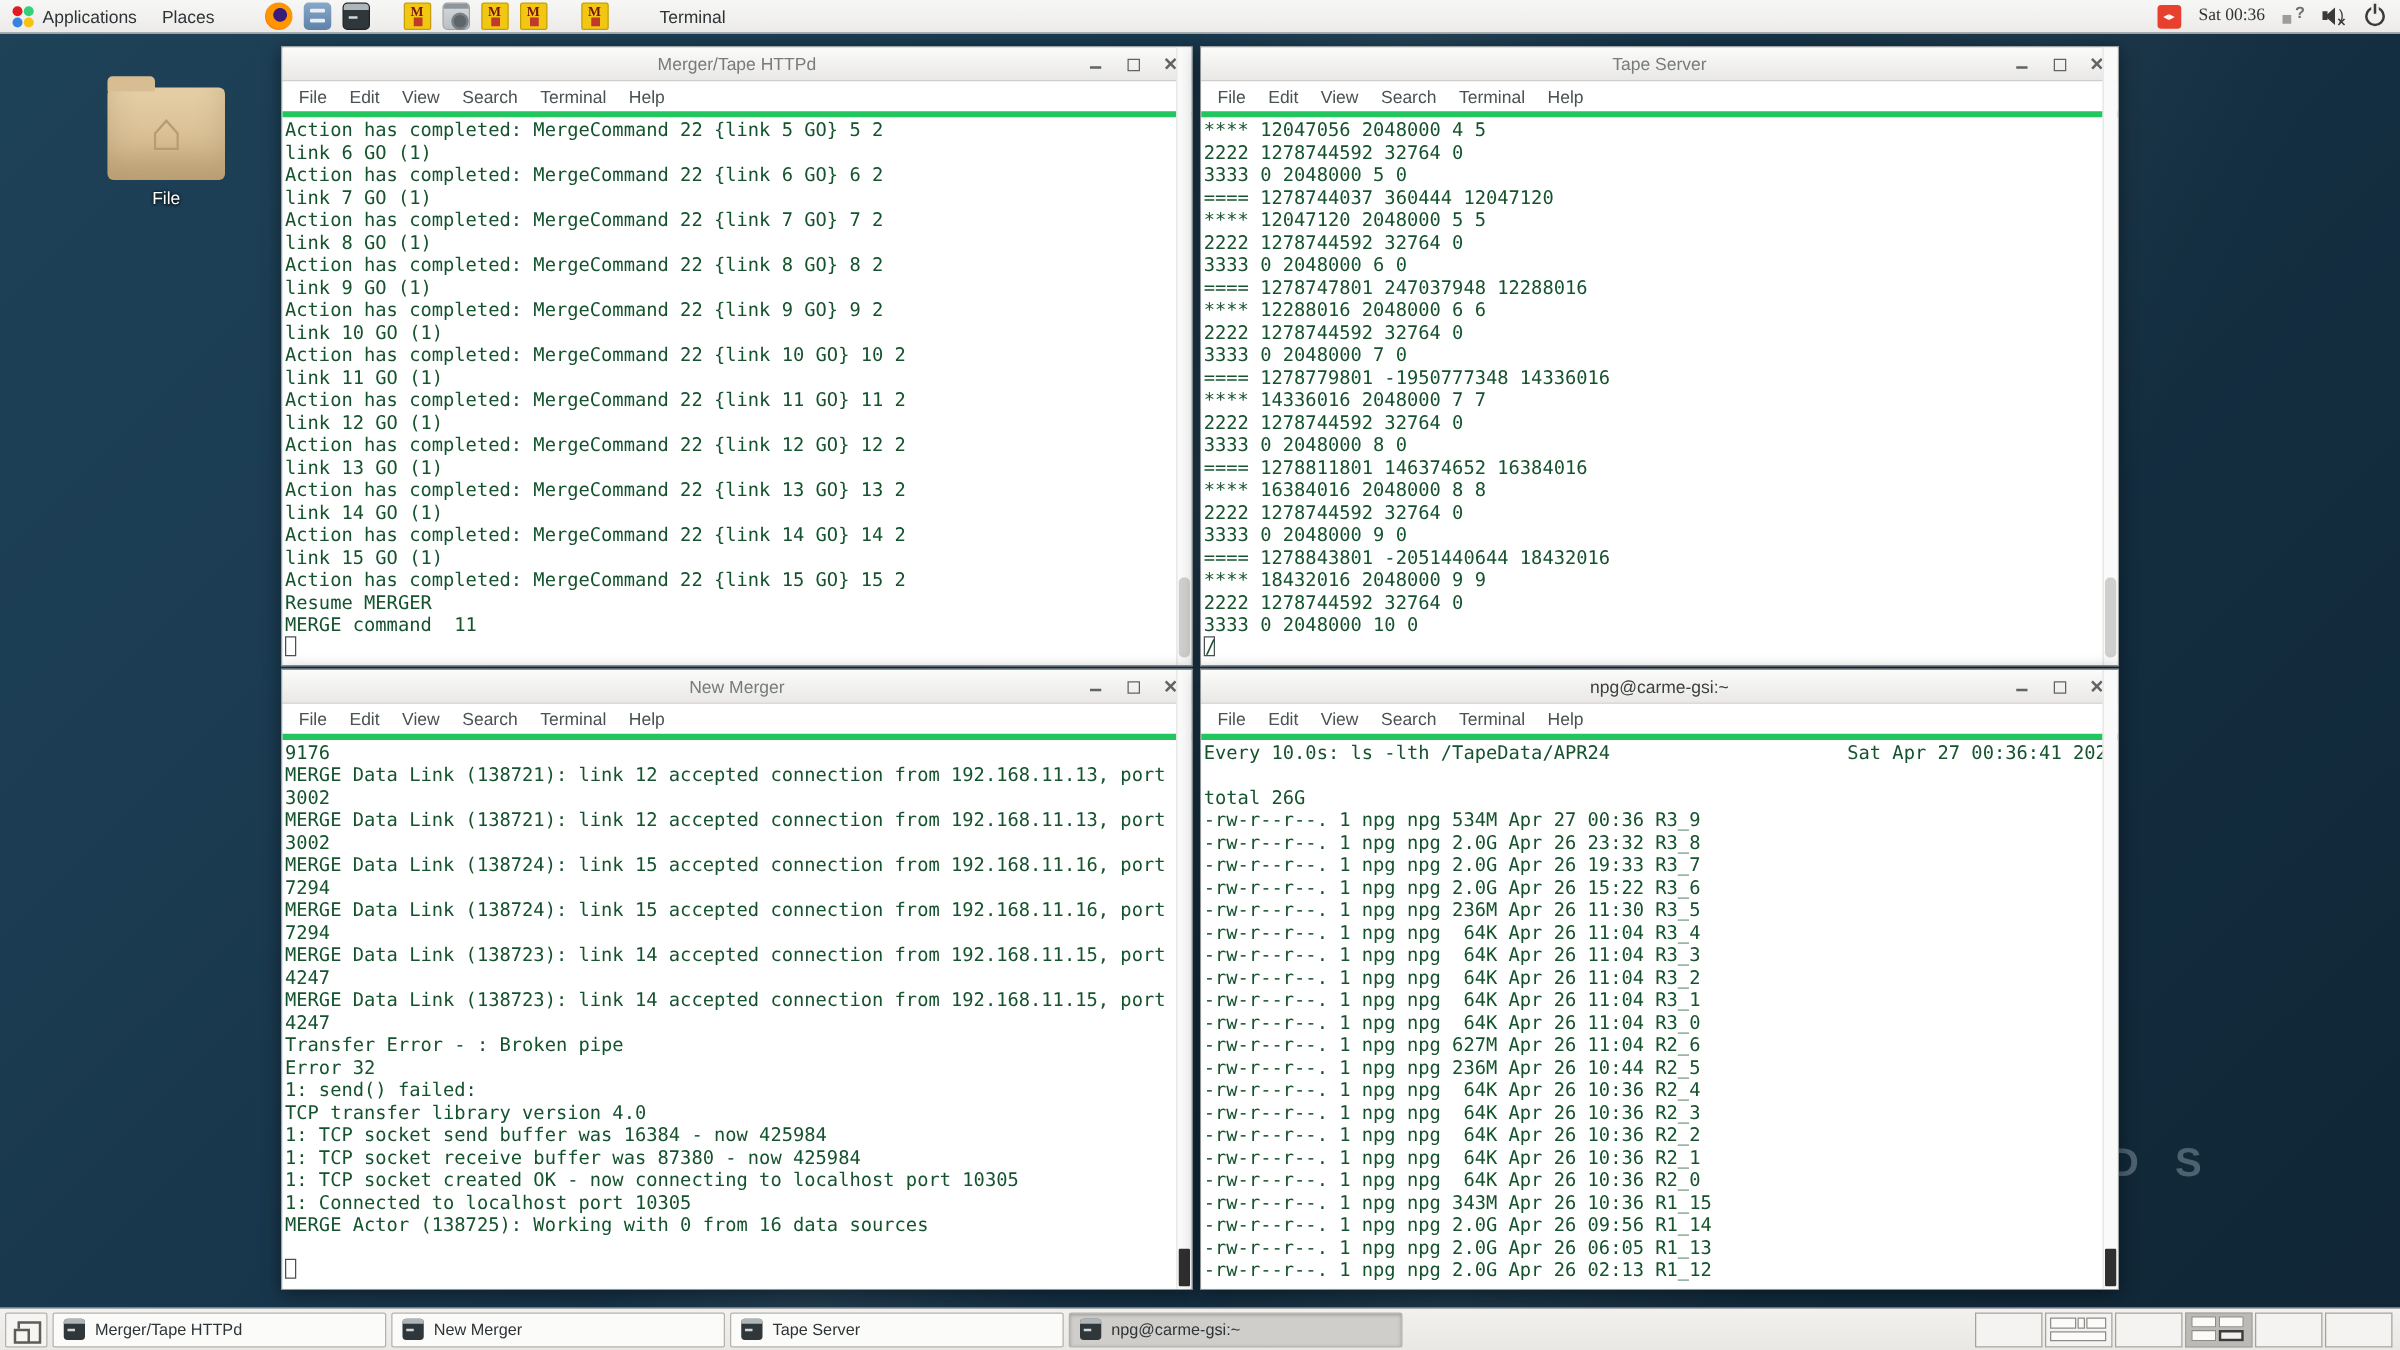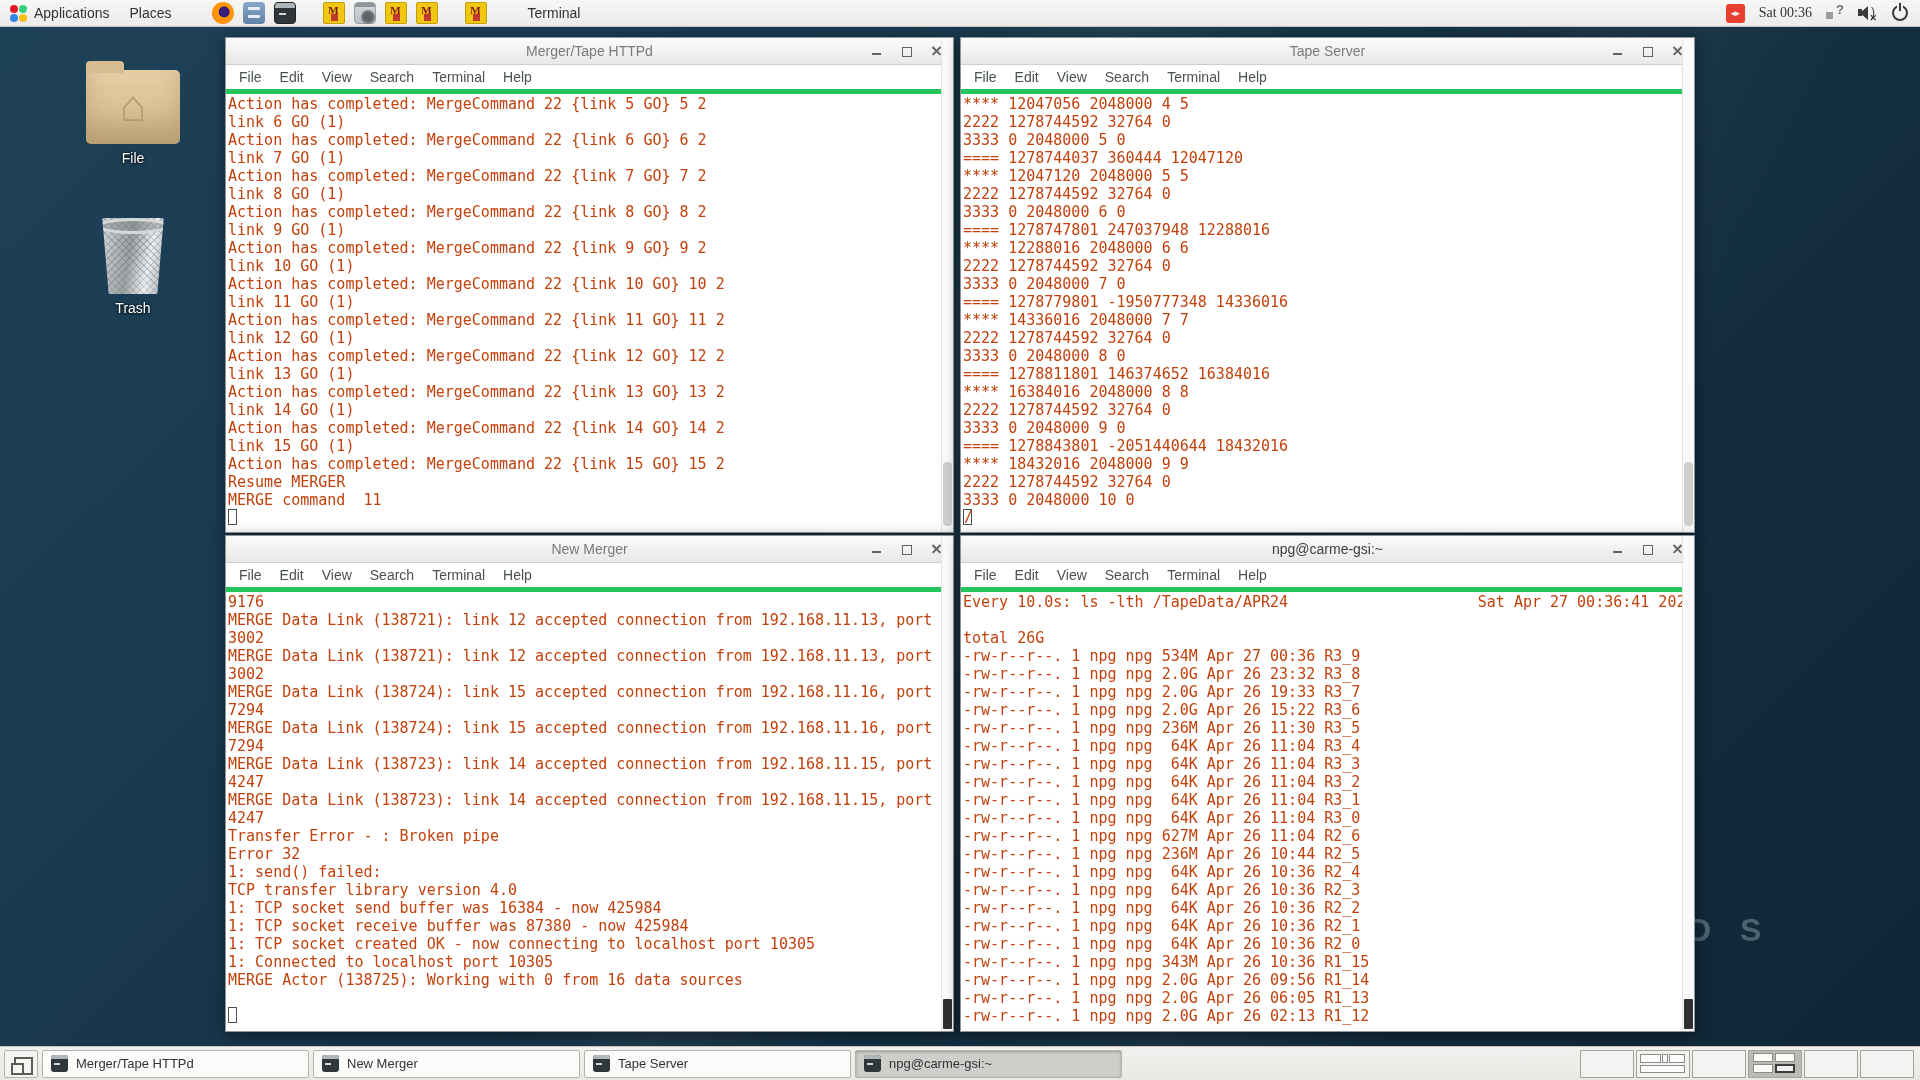--- a/index.html
+++ b/index.html
@@ -104,21 +104,21 @@
   .winbtns { position:absolute; right:10px; top:0; height:100%; display:flex; align-items:center; gap:17px; }
   .wbtn { width:13px; height:13px; position:relative; cursor:default; }
   .wbtn-min::before { content:""; position:absolute; left:2px; bottom:3px; width:9px; height:2px; background:#606462; }
   .wbtn-max::before { content:""; position:absolute; left:2px; top:2px; width:8px; height:8px; border:1.5px solid #606462; }
   .wbtn-close::before, .wbtn-close::after { content:""; position:absolute; left:1px; top:5.5px; width:11px; height:1.8px; background:#606462; }
   .wbtn-close::before { transform:rotate(45deg); } .wbtn-close::after { transform:rotate(-45deg); }
   .menubar { height:29px; flex:0 0 29px; background:#ffffff; border-bottom:5px solid #22c55e;
     display:flex; align-items:center; padding-left:4px; }
   .mi { font-size:14px; color:#4a5153; padding:0 9px; }
   .term { position:relative; flex:1; background:#fff; overflow:hidden; padding:1px 0 0 2px;
-    font-family:"DejaVu Sans Mono", monospace; font-size:15px; line-height:18px; color:#c2410c; white-space:pre; }
+    font-family:"DejaVu Sans Mono", monospace; font-size:15px; line-height:18px; color:#14532d; white-space:pre; }
   .tline { height:18px; }
   .cursor { display:inline-block; width:9px; height:16px; border:1px solid #4a5153; vertical-align:top;
     text-align:center; line-height:14px; }
   .vscroll { position:absolute; right:0; top:0; bottom:0; width:12px; background:#fafafa; border-left:1px solid #e3e3e1; }
   .vscroll .thumb { position:absolute; right:1px; width:9px; background:#cfcfcd; border-radius:4px; }
   .thumb-light { bottom:6px; height:64px; }
   .thumb-dark { bottom:2px; height:30px; background:#2f2f2f !important; border-radius:1px !important; }
 
   
   .bottom-panel { position:absolute; left:0; bottom:0; width:1920px; height:34px; z-index:50;
@@ -146,24 +146,20 @@
 
 <div class="desktop">
   <div class="watermark">D S</div>
 
   <div class="dicon dicon-home">
     <div class="folder">
         <span class="house">⌂</span>
       </div>
     <div class="lbl">File</div>
   </div>
-  <div class="dicon dicon-trash">
-    <div class="trashcan"></div>
-    <div class="lbl">Trash</div>
-  </div>
 
   <div class="window win0">
     <div class="titlebar">
       <span class="title">Merger/Tape HTTPd</span>
       <span class="winbtns">
         <span class="wbtn wbtn-min"></span>
         <span class="wbtn wbtn-max"></span>
         <span class="wbtn wbtn-close"></span>
       </span>
     </div>

